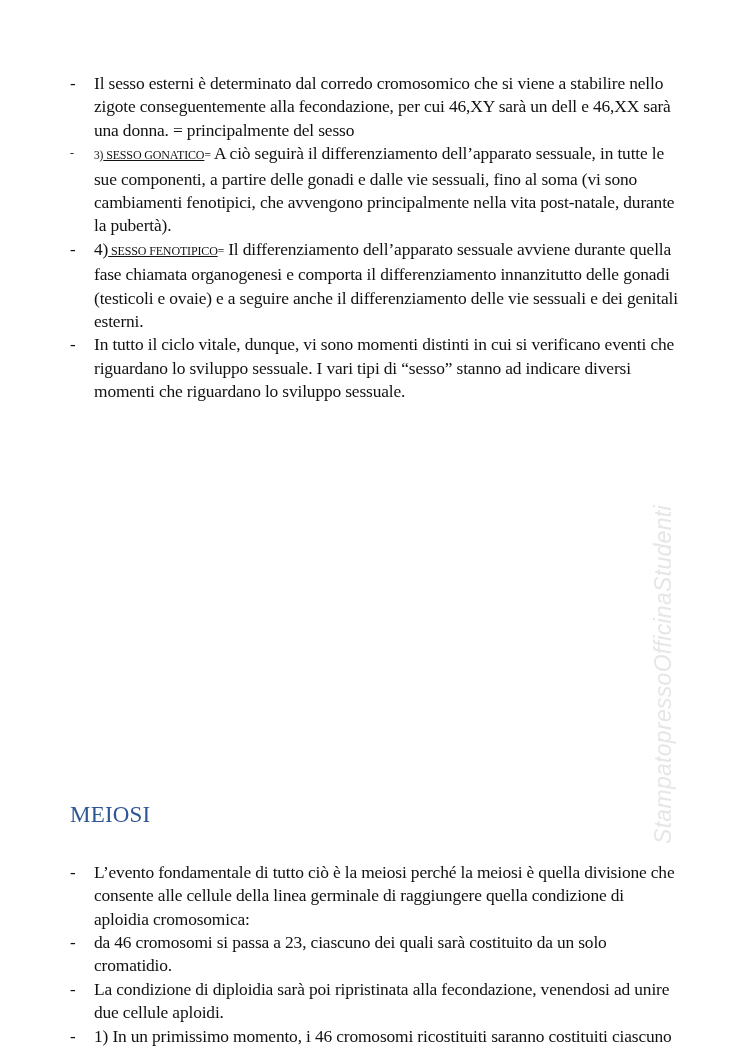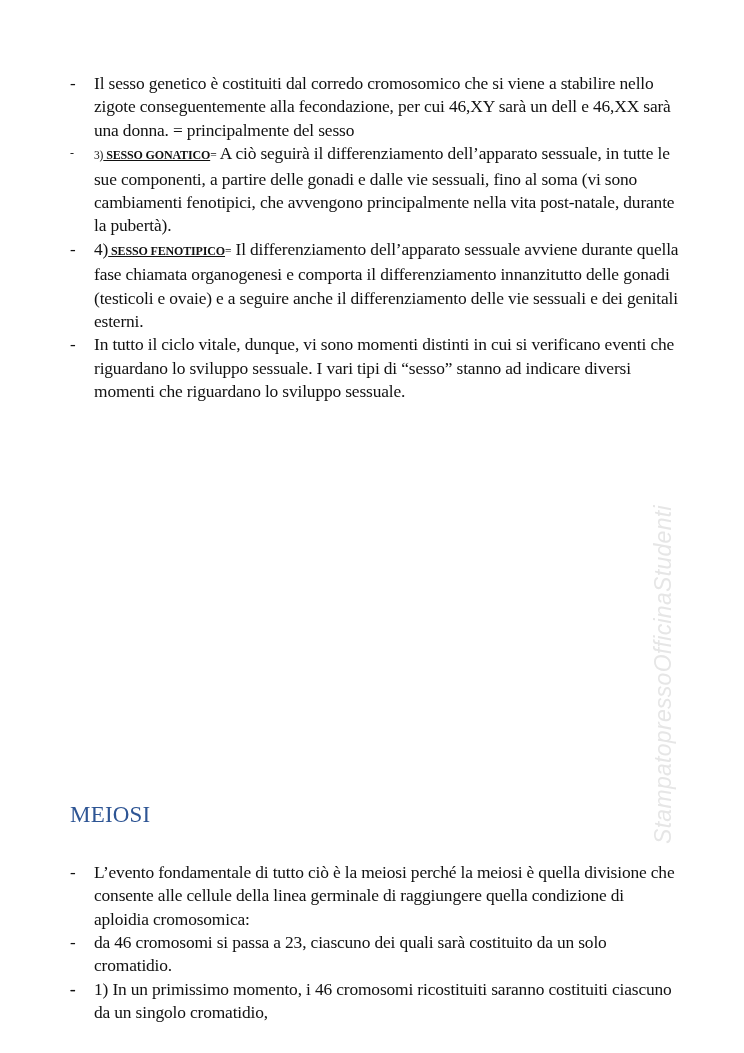--- a/index.html
+++ b/index.html
@@ -44,21 +44,21 @@
     }
     .item .dash.small {
       font-size: 12px;
     }
     .small-num {
       font-size: 11.5px;
     }
     b { font-weight: normal; }
     .u-caps {
       font-size: 12px;
-      font-weight: bold;
+      font-weight: normal;
       text-decoration: underline;
       text-align: right;
     }
     .heading {
       position: absolute;
       left: 70px;
       top: 470px;
       font-size: 23px;
       color: #2e5594;
       letter-spacing: 0.2px;
@@ -85,21 +85,21 @@
 </head>
 <body>
 
 <div class="page">
 
   <div class="watermark">StampatopressoOfficinaStudenti</div>
 
   <div class="block content" style="top:72px;">
 
     <p class="item">
-      <span class="dash">-</span><span> Il sesso genetico è costituiti da</span><b>l corredo cromosomico</b><span> che si viene a stabilire nello zigote conseguentemente alla fecondazione, per cui </span><b>46,XY</b><span> sarà un dell e </span><b>46,XX</b><span> sarà una donna. = principalmente del sesso</span>
+      <span class="dash">-</span><span> Il sesso esterni è determinato da</span><b>l corredo cromosomico</b><span> che si viene a stabilire nello zigote conseguentemente alla fecondazione, per cui </span><b>46,XY</b><span> sarà un dell e </span><b>46,XX</b><span> sarà una donna. = principalmente del sesso</span>
     </p>
 
     <p class="item">
       <span class="dash small">-</span><span class="small-num">3)</span><span class="u-caps"> SESSO GONATICO</span><span class="small-num">=</span><span> A ciò seguirà il </span><b>differenziamento dell’apparato sessuale</b><span>, in tutte le sue componenti, a partire delle </span><b>gonadi</b><span> e dalle vie sessuali, fino al soma (vi sono </span><b>cambiamenti fenotipici</b><span>, che avvengono principalmente nella </span><b>vita post-natale</b><span>, durante la pubertà).</span>
     </p>
 
     <p class="item">
       <span class="dash">-</span><span>4)</span><span class="u-caps"> SESSO FENOTIPICO</span><b class="small-num">=</b><span> Il differenziamento dell</span><b>’apparato sessuale</b><span> avviene durante quella fase chiamata </span><b>organogenesi</b><span> e comporta il differenziamento innanzitutto delle </span><b>gonadi</b><span> (testicoli e ovaie) e a seguire anche il </span><b>differenziamento</b><span> delle vie sessuali e de</span><b>i genitali esterni.</b>
     </p>
 
@@ -111,21 +111,21 @@
   <div class="heading content">MEIOSI</div>
 
   <div class="block content" style="top:503px;">
     <p class="item">
       <span class="dash">-</span><span>L’evento fondamentale di tutto ciò è la meiosi perché la meiosi è quella divisione che consente alle cellule della linea germinale di raggiungere quella condizione di aploidia cromosomica:</span>
     </p>
     <p class="item">
       <span class="dash">-</span><span>da 46 cromosomi si passa a 23, ciascuno dei quali sarà costituito da un solo cromatidio.</span>
     </p>
     <p class="item">
-      <span class="dash">-</span>
+      <span class="dash">-</span><span> La condizione di diploidia sarà poi ripristinata alla fecondazione, venendosi ad unire due cellule aploidi.</span>
     </p>
     <p class="item">
       <span class="dash">-</span><span>1) In un primissimo momento, i 46 cromosomi ricostituiti saranno costituiti ciascuno da un singolo cromatidio,</span>
     </p>
 
   </div>
 
 </div>
 
 </body></html>

